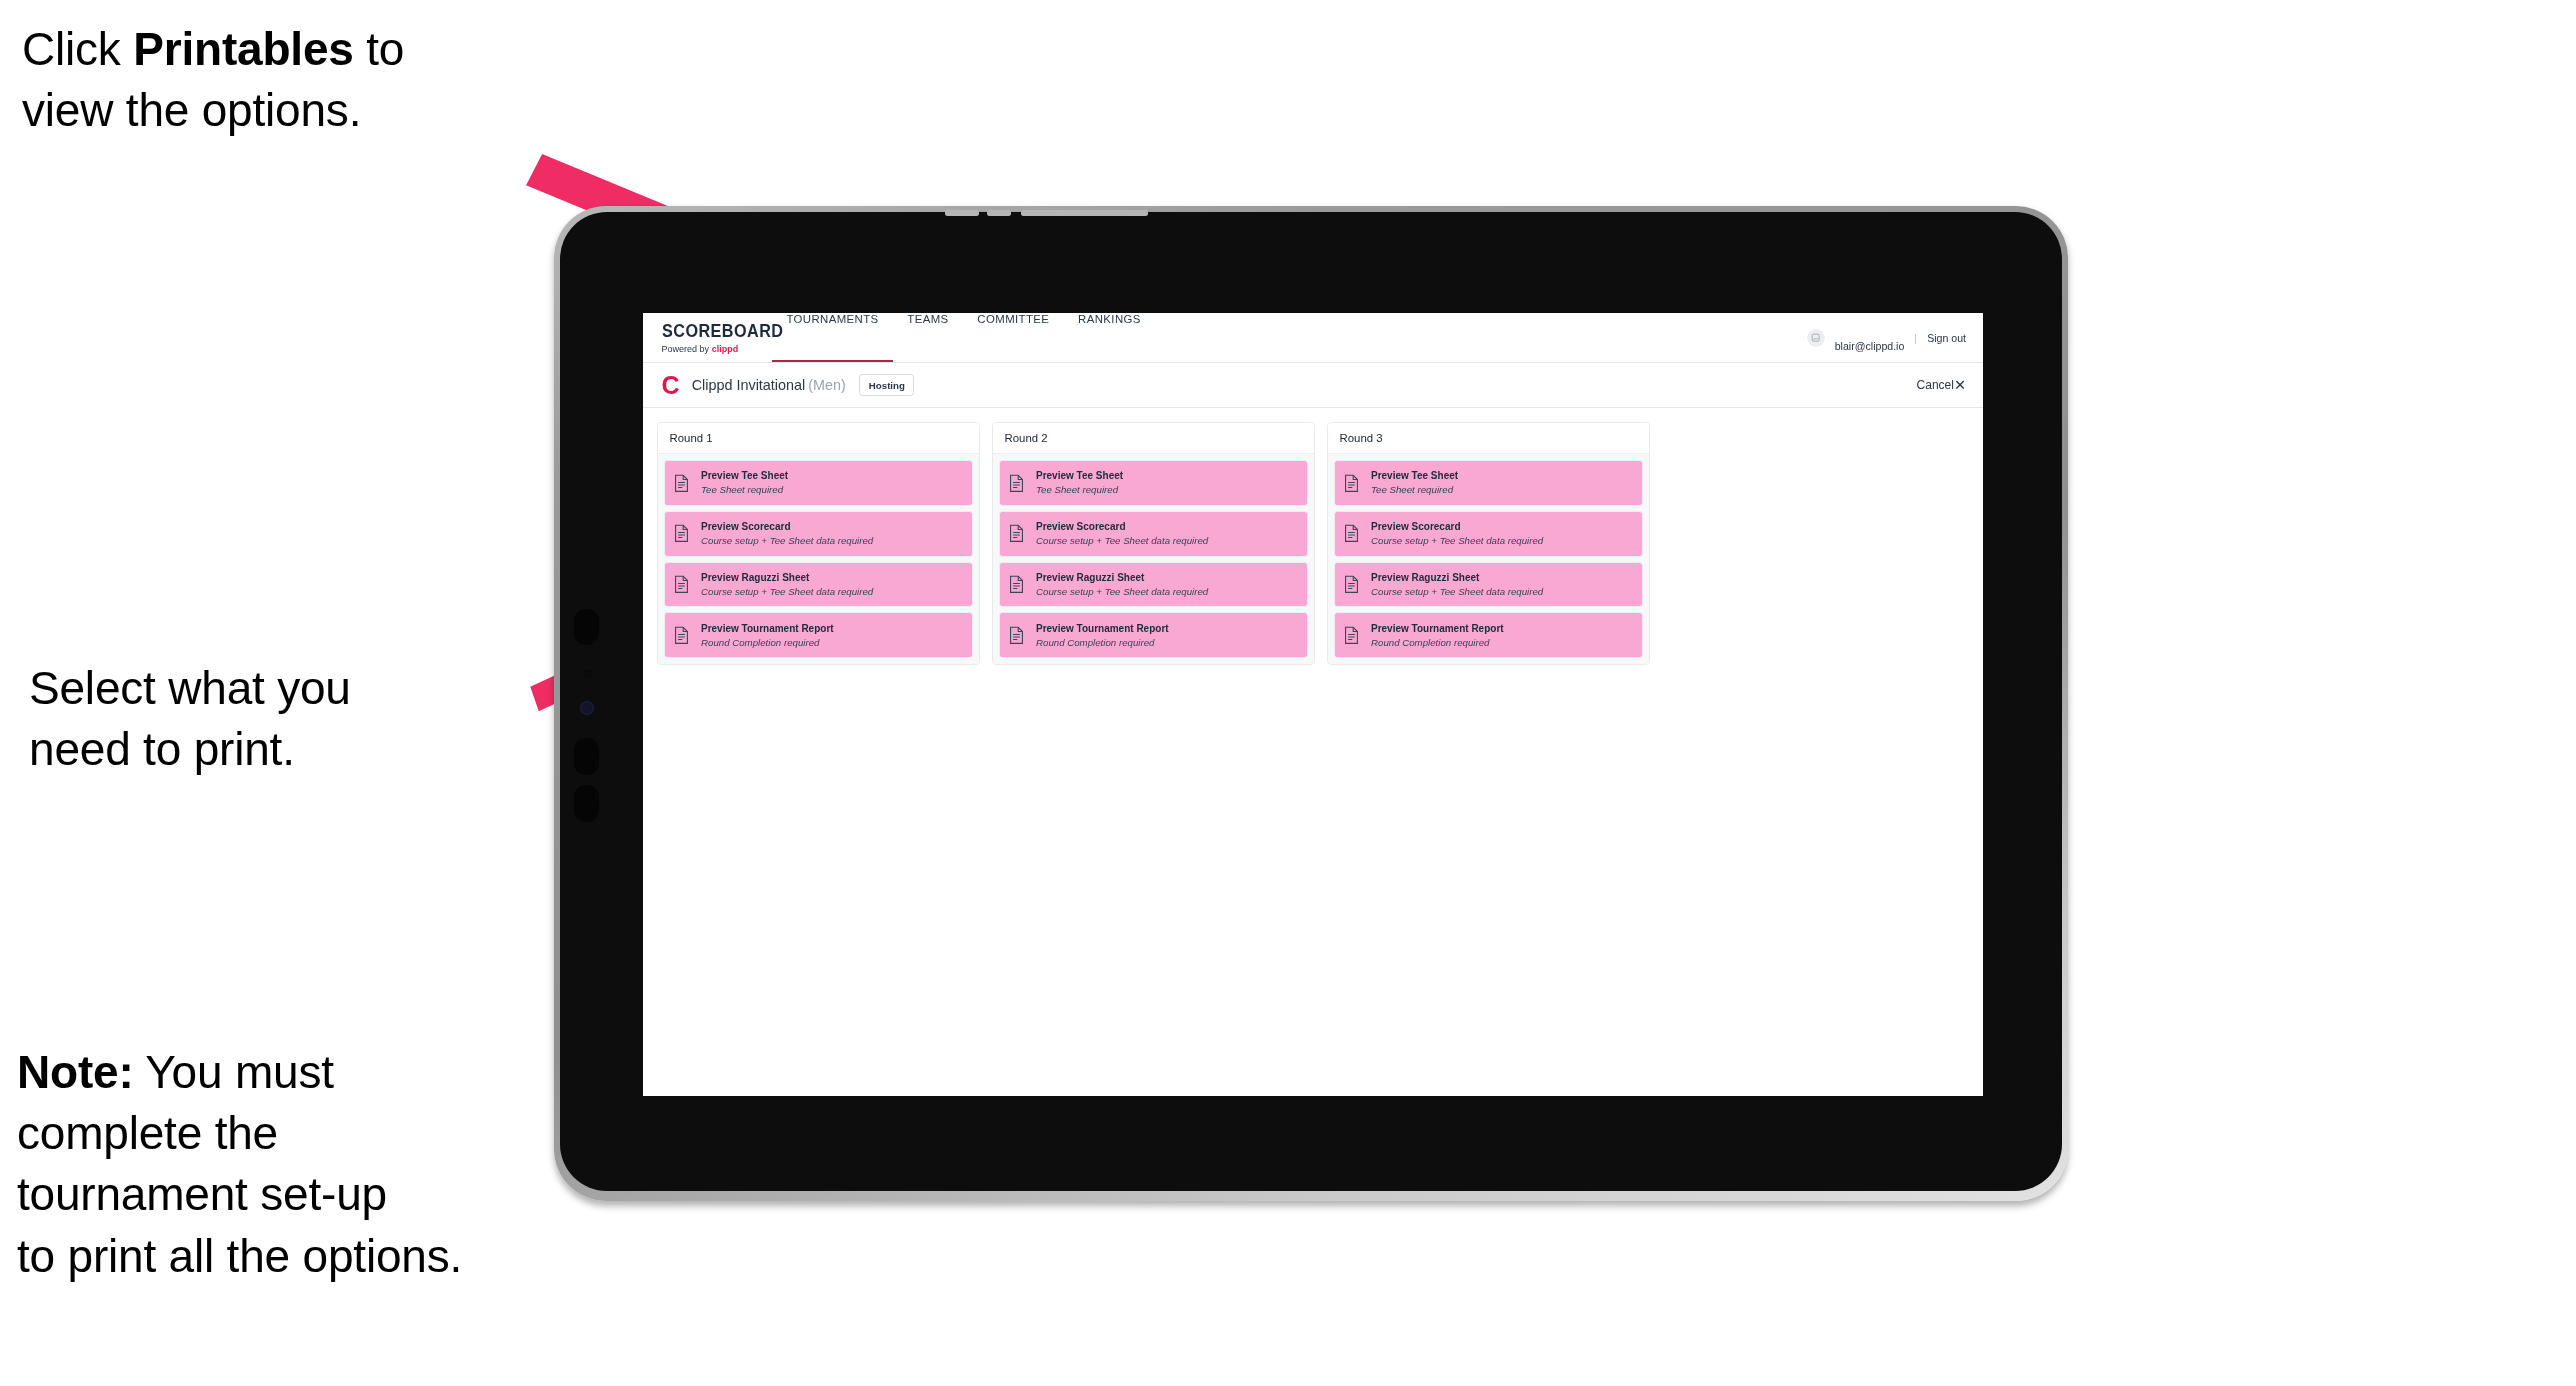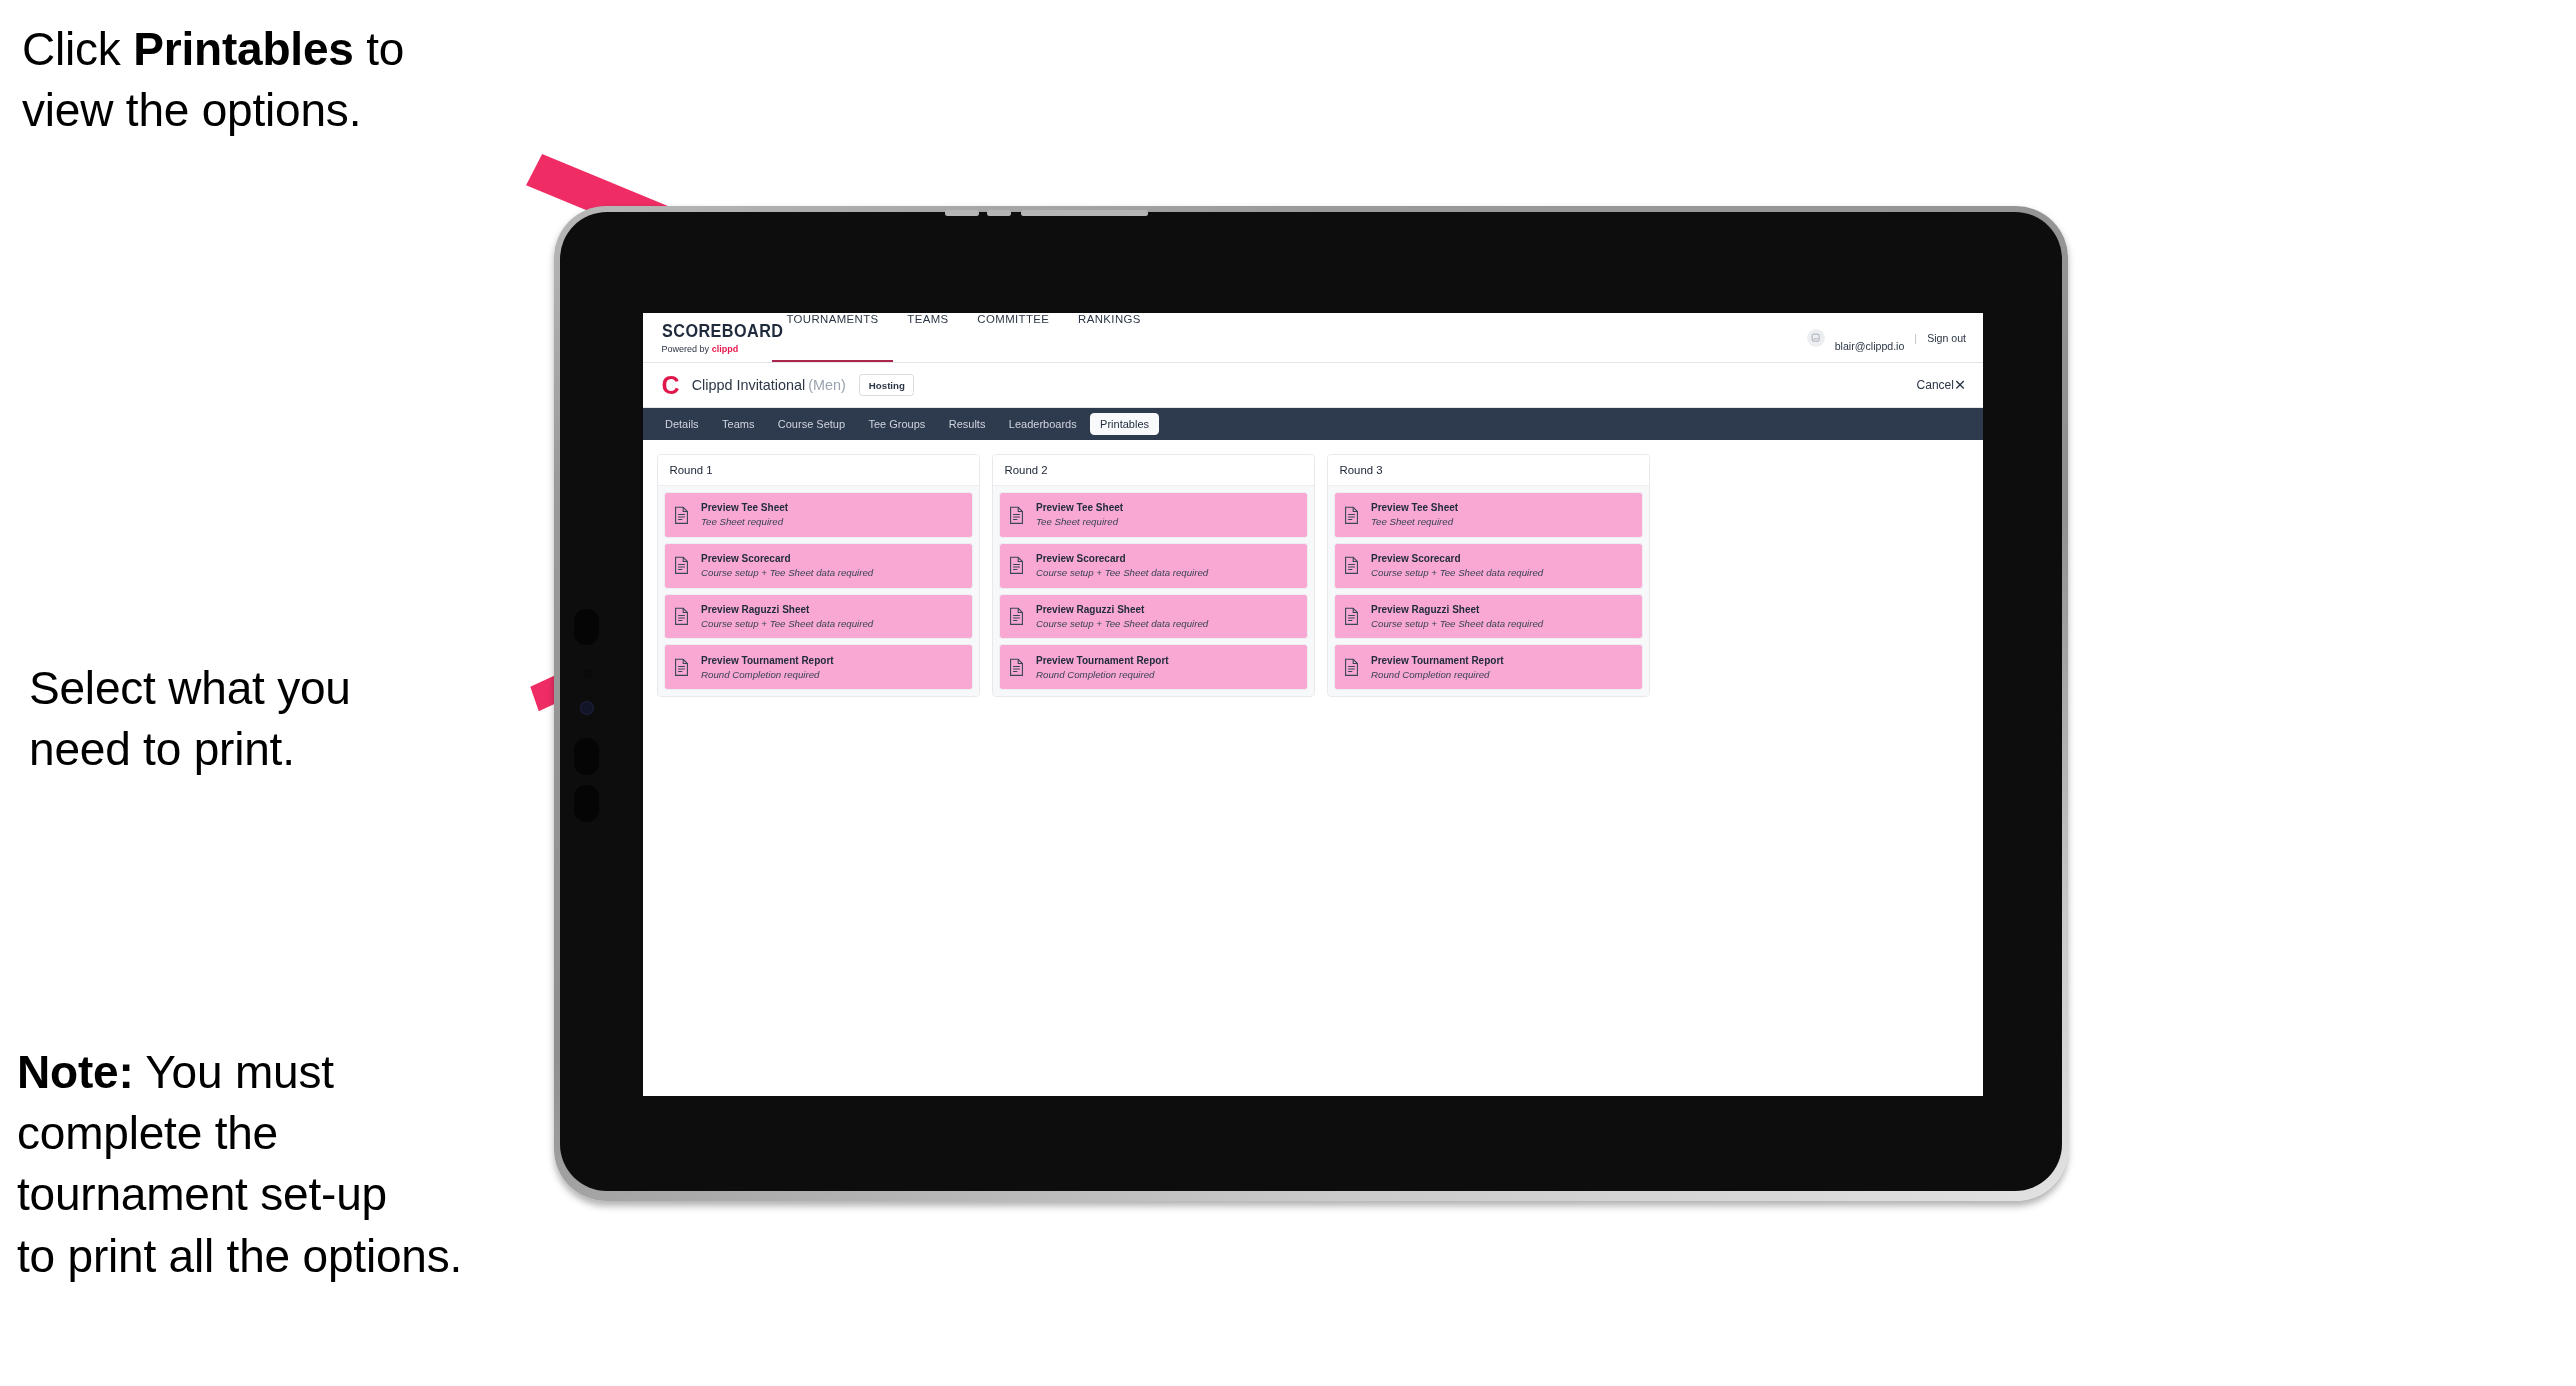--- a/index.html
+++ b/index.html
@@ -381,29 +381,20 @@
         <div id="clippd-c">C</div>
         <div id="tourn-name">Clippd Invitational</div>
         <div id="tourn-gender">(Men)</div>
         <div id="hosting-badge">Hosting</div>
         <div id="cancel-btn">
           <span>Cancel</span>
           <span id="cancel-x">✕</span>
         </div>
       </div>
 
-      <div id="tabstrip">
-        <div class="tab"><span>Details</span></div>
-        <div class="tab"><span>Teams</span></div>
-        <div class="tab"><span>Course Setup</span></div>
-        <div class="tab"><span>Tee Groups</span></div>
-        <div class="tab"><span>Results</span></div>
-        <div class="tab"><span>Leaderboards</span></div>
-        <div class="tab active"><span>Printables</span></div>
-      </div>
 
       <div id="content">
 
         <div class="round-card">
           <div class="round-card-header">Round 1</div>
           <div class="round-card-body">
             <div class="print-item">
               <svg class="doc-icon" viewBox="0 0 20 22" fill="none" stroke="currentColor" stroke-width="1.3">
                   <path d="M3 1.5h9l5 5V20.5H3z"></path>
                   <path d="M12 1.5V6.5h5"></path>

